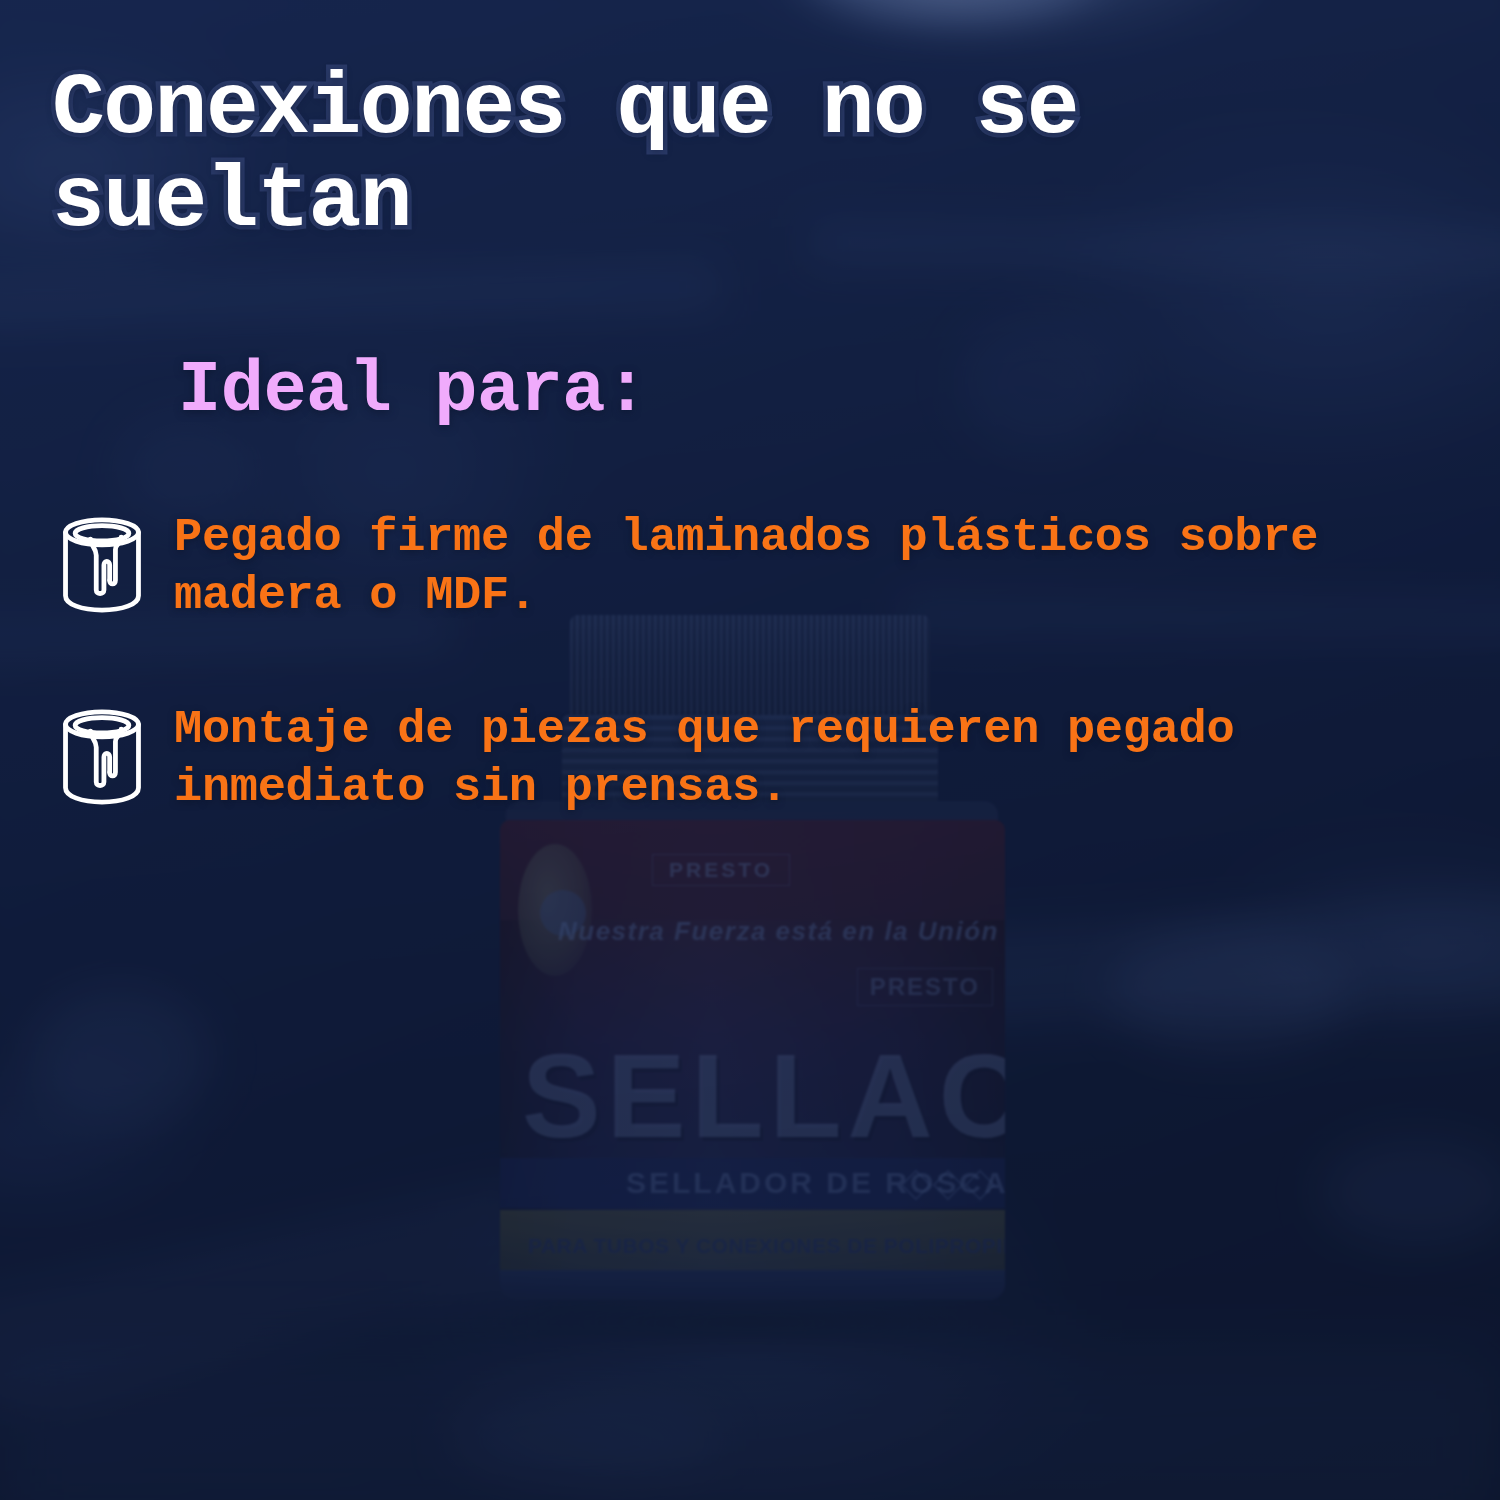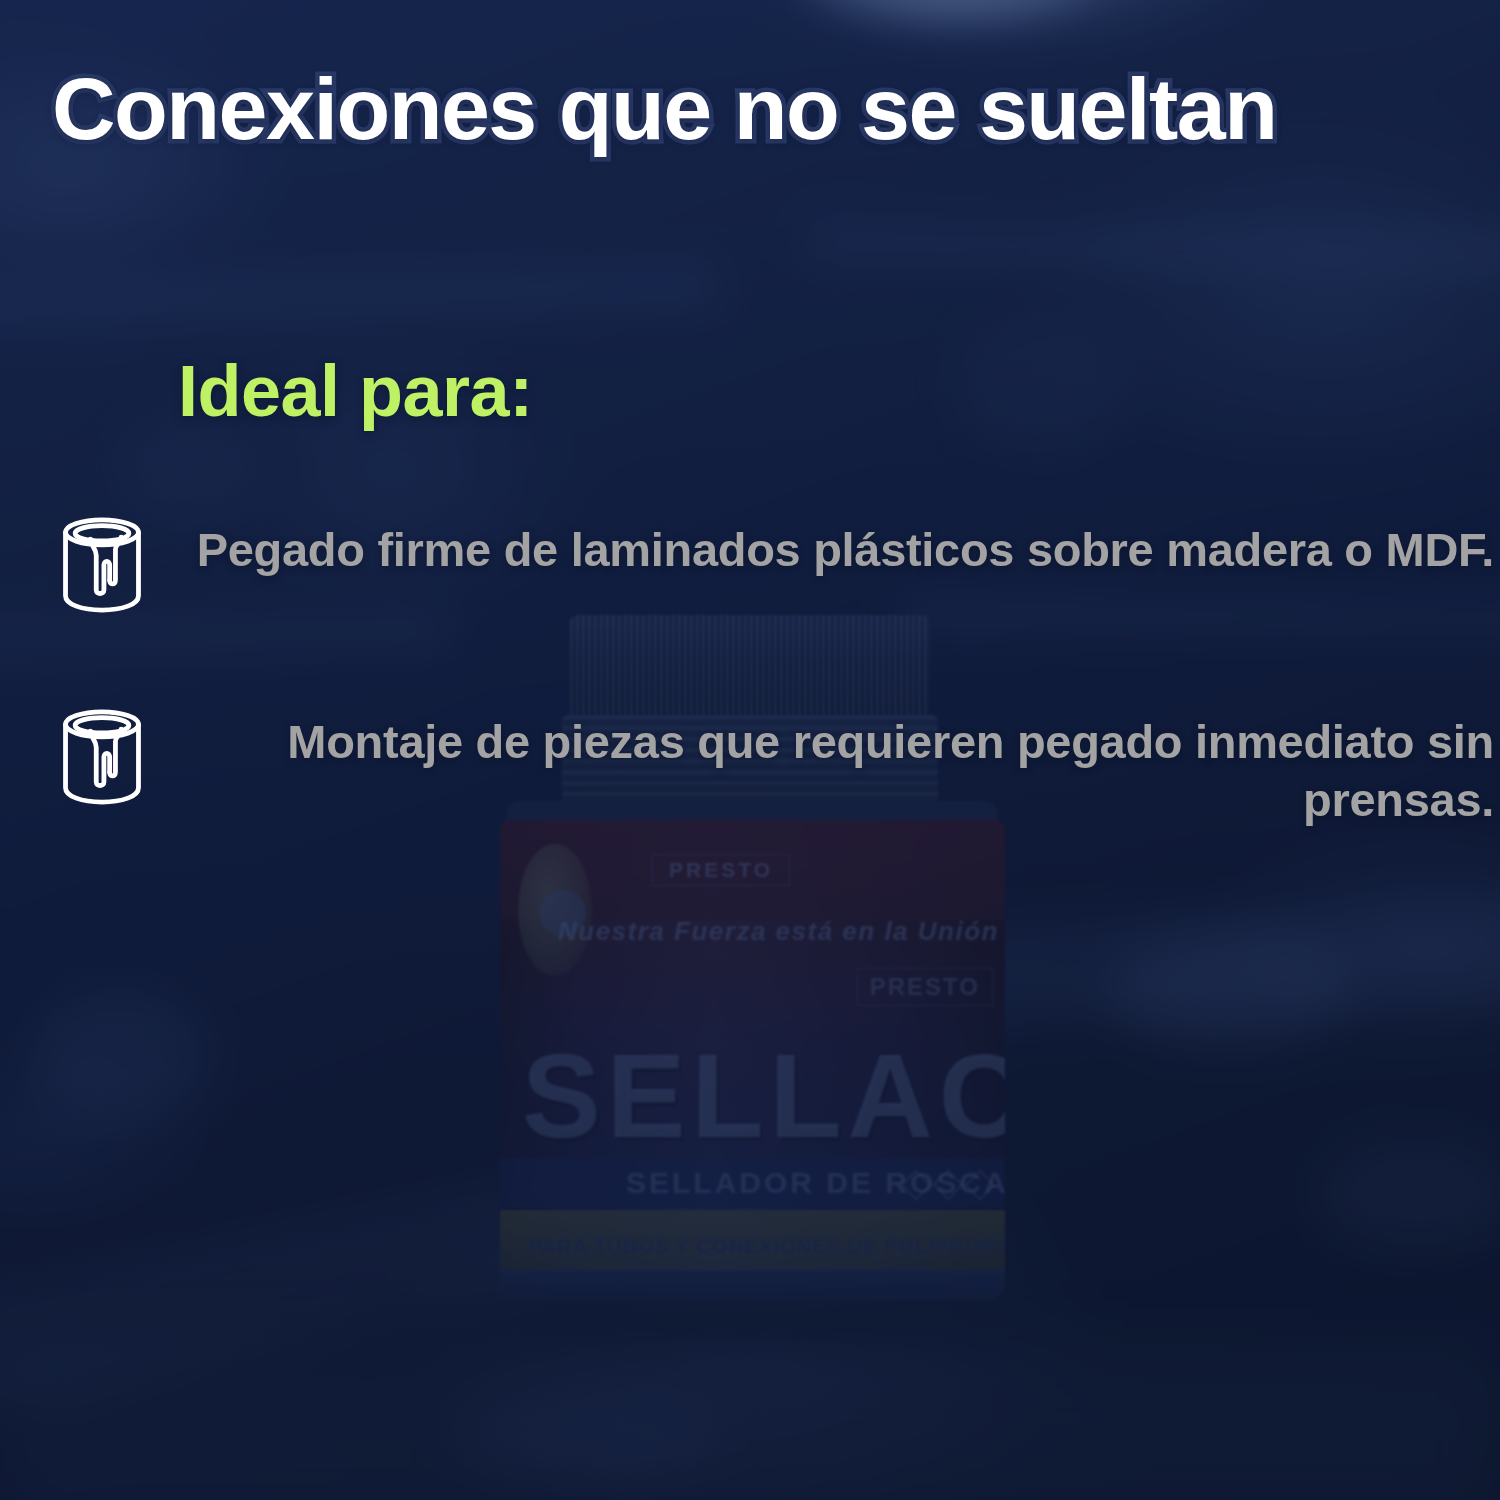--- a/index.html
+++ b/index.html
@@ -233,21 +233,21 @@
        rgba(14,25,56,0.78) 100%);
     mix-blend-mode: multiply;
   }
   .tint2 {
     position: absolute;
     inset: 0;
     background: rgba(30,52,104,0.30);
   }
 
   
-  .content { position: absolute; inset: 0; }
+  .content { position: absolute; inset: 0; font-family: Liberation Mono, monospace; }
 
   .headline {
     position: absolute;
     left: 52px;
     top: 62px;
     width: 1420px;
     font-size: 88px;
     font-weight: bold;
     line-height: 1.06;
     color: #ffffff;
@@ -256,21 +256,21 @@
     paint-order: stroke fill;
     text-shadow: 0 2px 10px rgba(10,18,40,0.45);
   }
 
   .subhead {
     position: absolute;
     left: 178px;
     top: 350px;
     font-size: 72px;
     font-weight: bold;
-    color: #bef264;
+    color: #f0abfc;
     letter-spacing: -0.5px;
     text-shadow: 0 2px 8px rgba(10,18,40,0.55);
   }
 
   .bullets {
     position: absolute;
     left: 48px;
     top: 505px;
     width: 1440px;
   }
@@ -282,29 +282,28 @@
     position: absolute;
     left: 6px;
     top: 6px;
     width: 96px;
     height: 106px;
   }
   .bullet-icon svg { display: block; width: 100%; height: 100%; }
   .bullet-text {
     position: absolute;
     left: 126px;
-    top: 16px;
+    top: 4px;
     width: 1320px;
     font-size: 47px;
     font-weight: bold;
     line-height: 1.24;
-    color: #a3a3a3;
+    color: #f97316;
     letter-spacing: -0.3px;
     text-shadow: 0 2px 7px rgba(10,18,40,0.60);
-    text-align: right;
   }
   .bullet.indent .bullet-text { left: 140px; }
 </style>
 </head>
 <body>
 
 <div id="poster">
 
   <div class="bg-layer">
     <div class="bg-base"></div>

